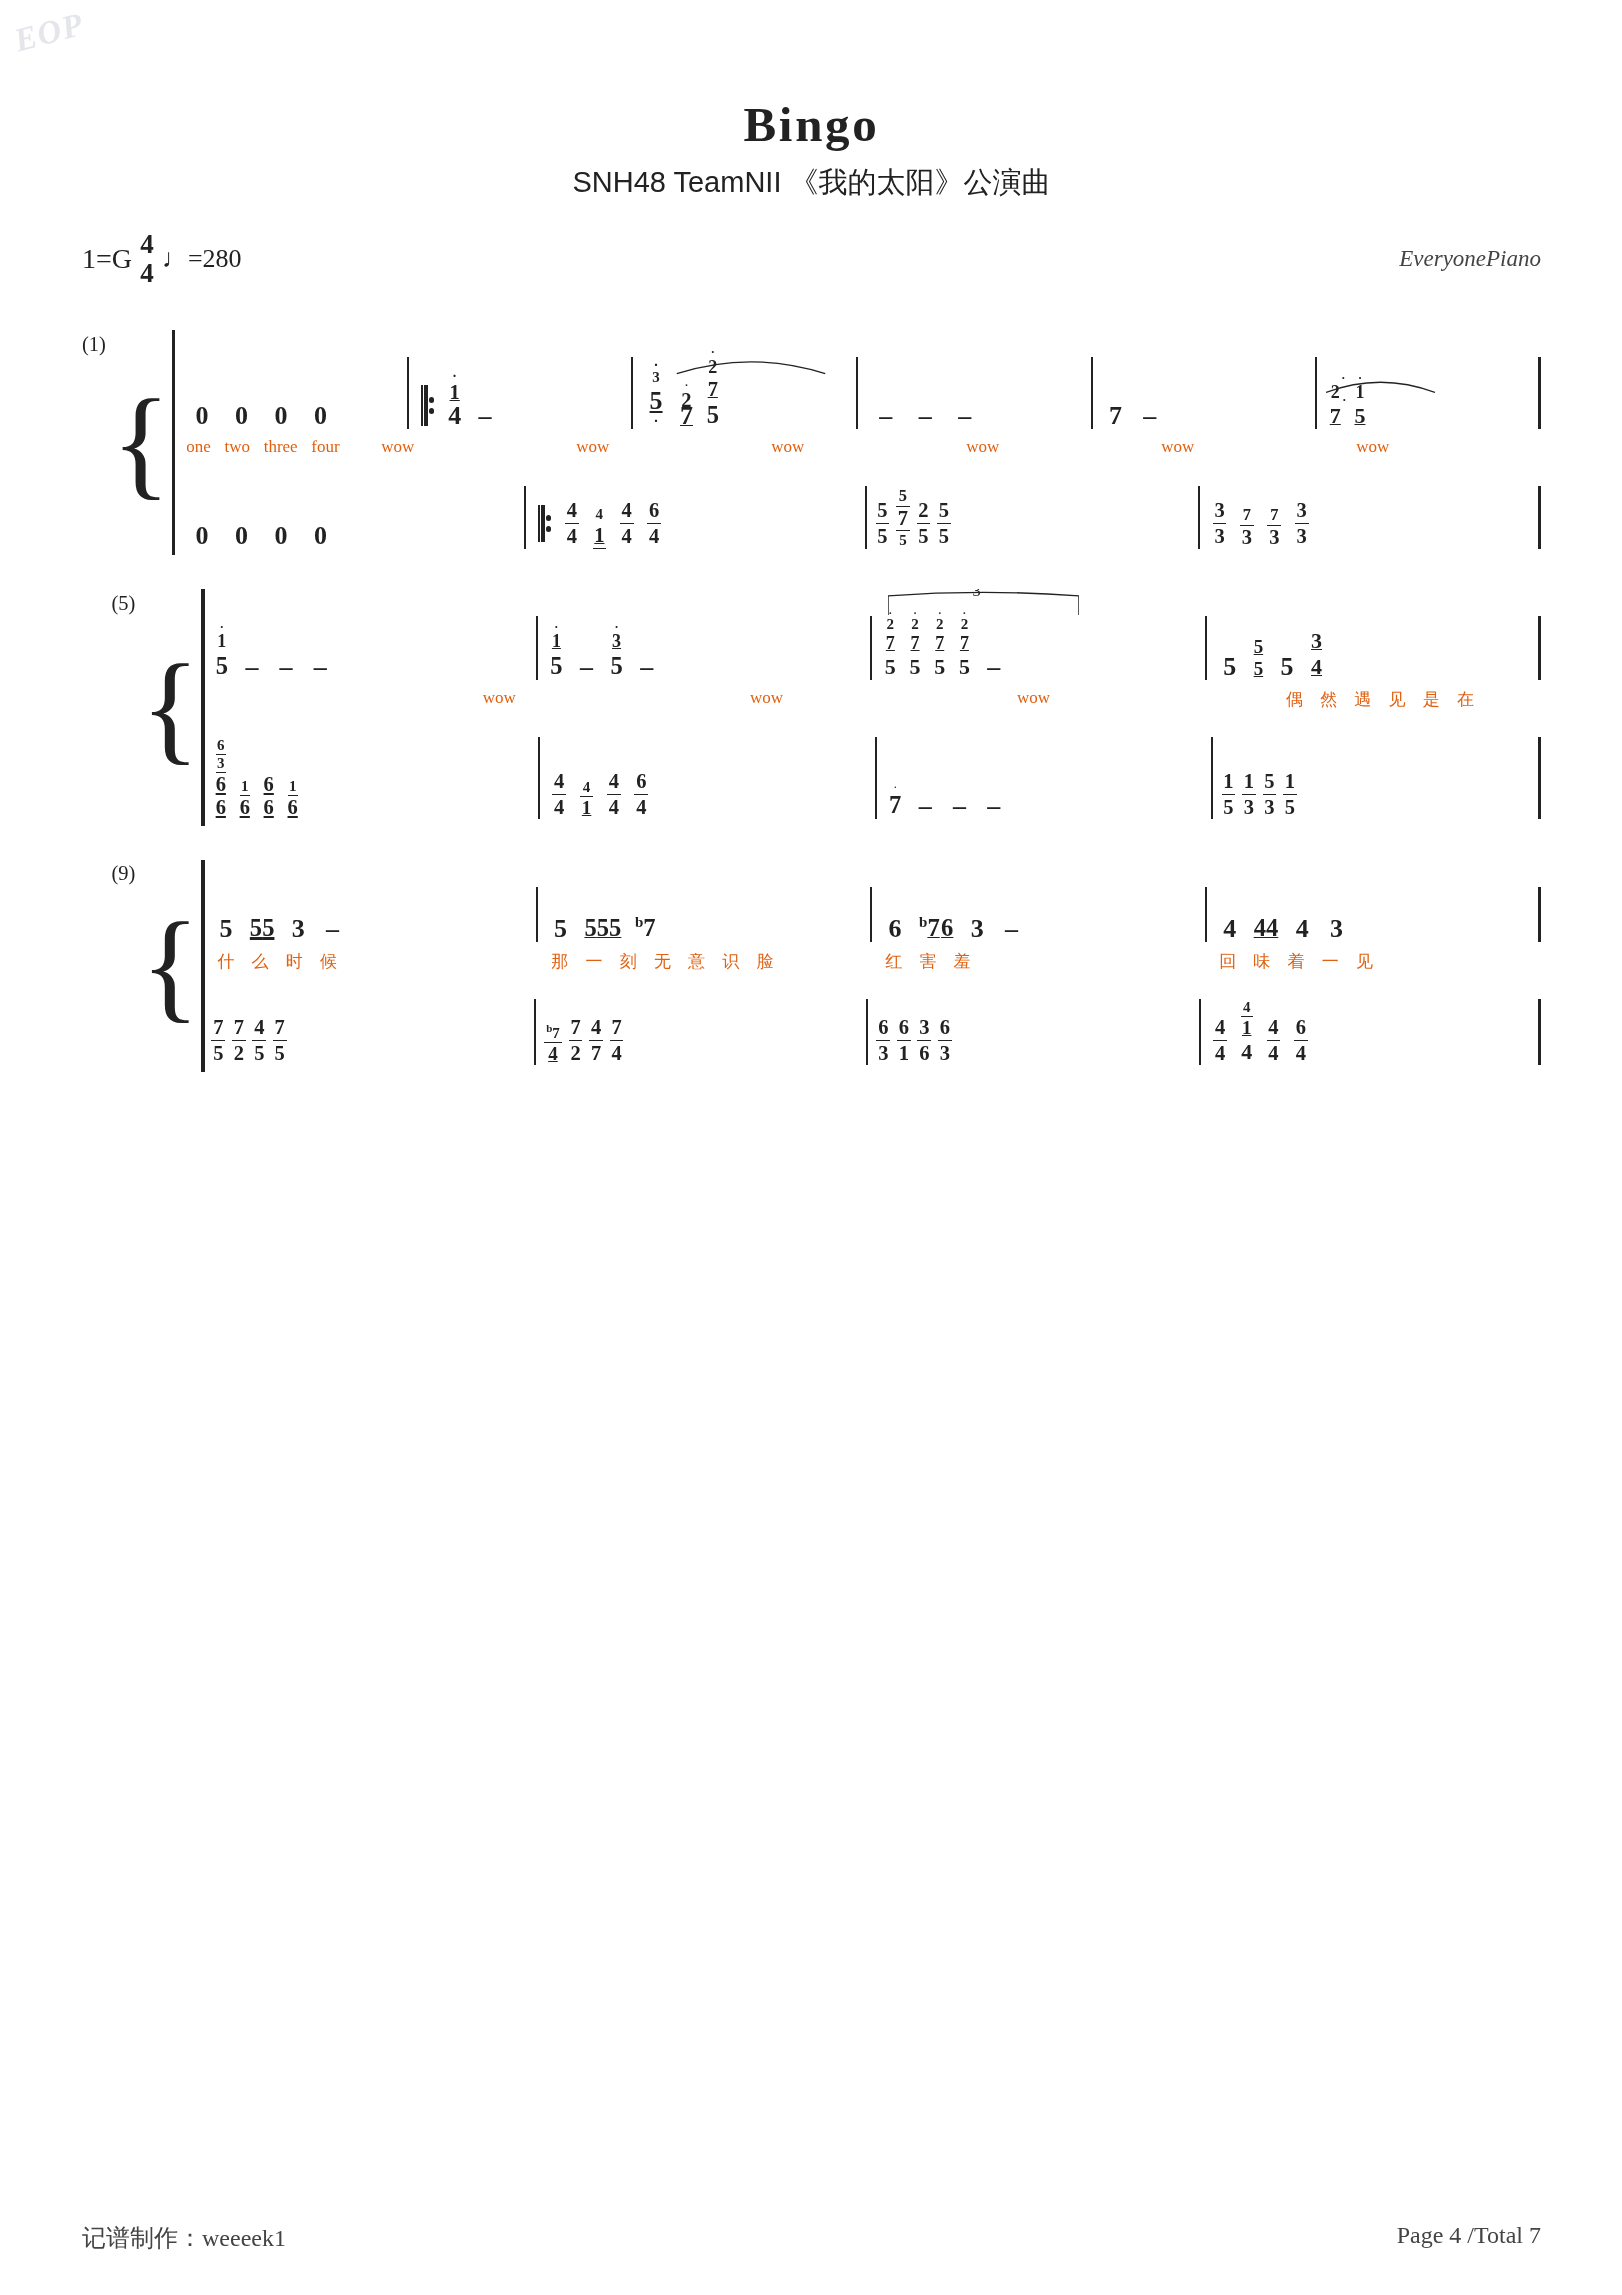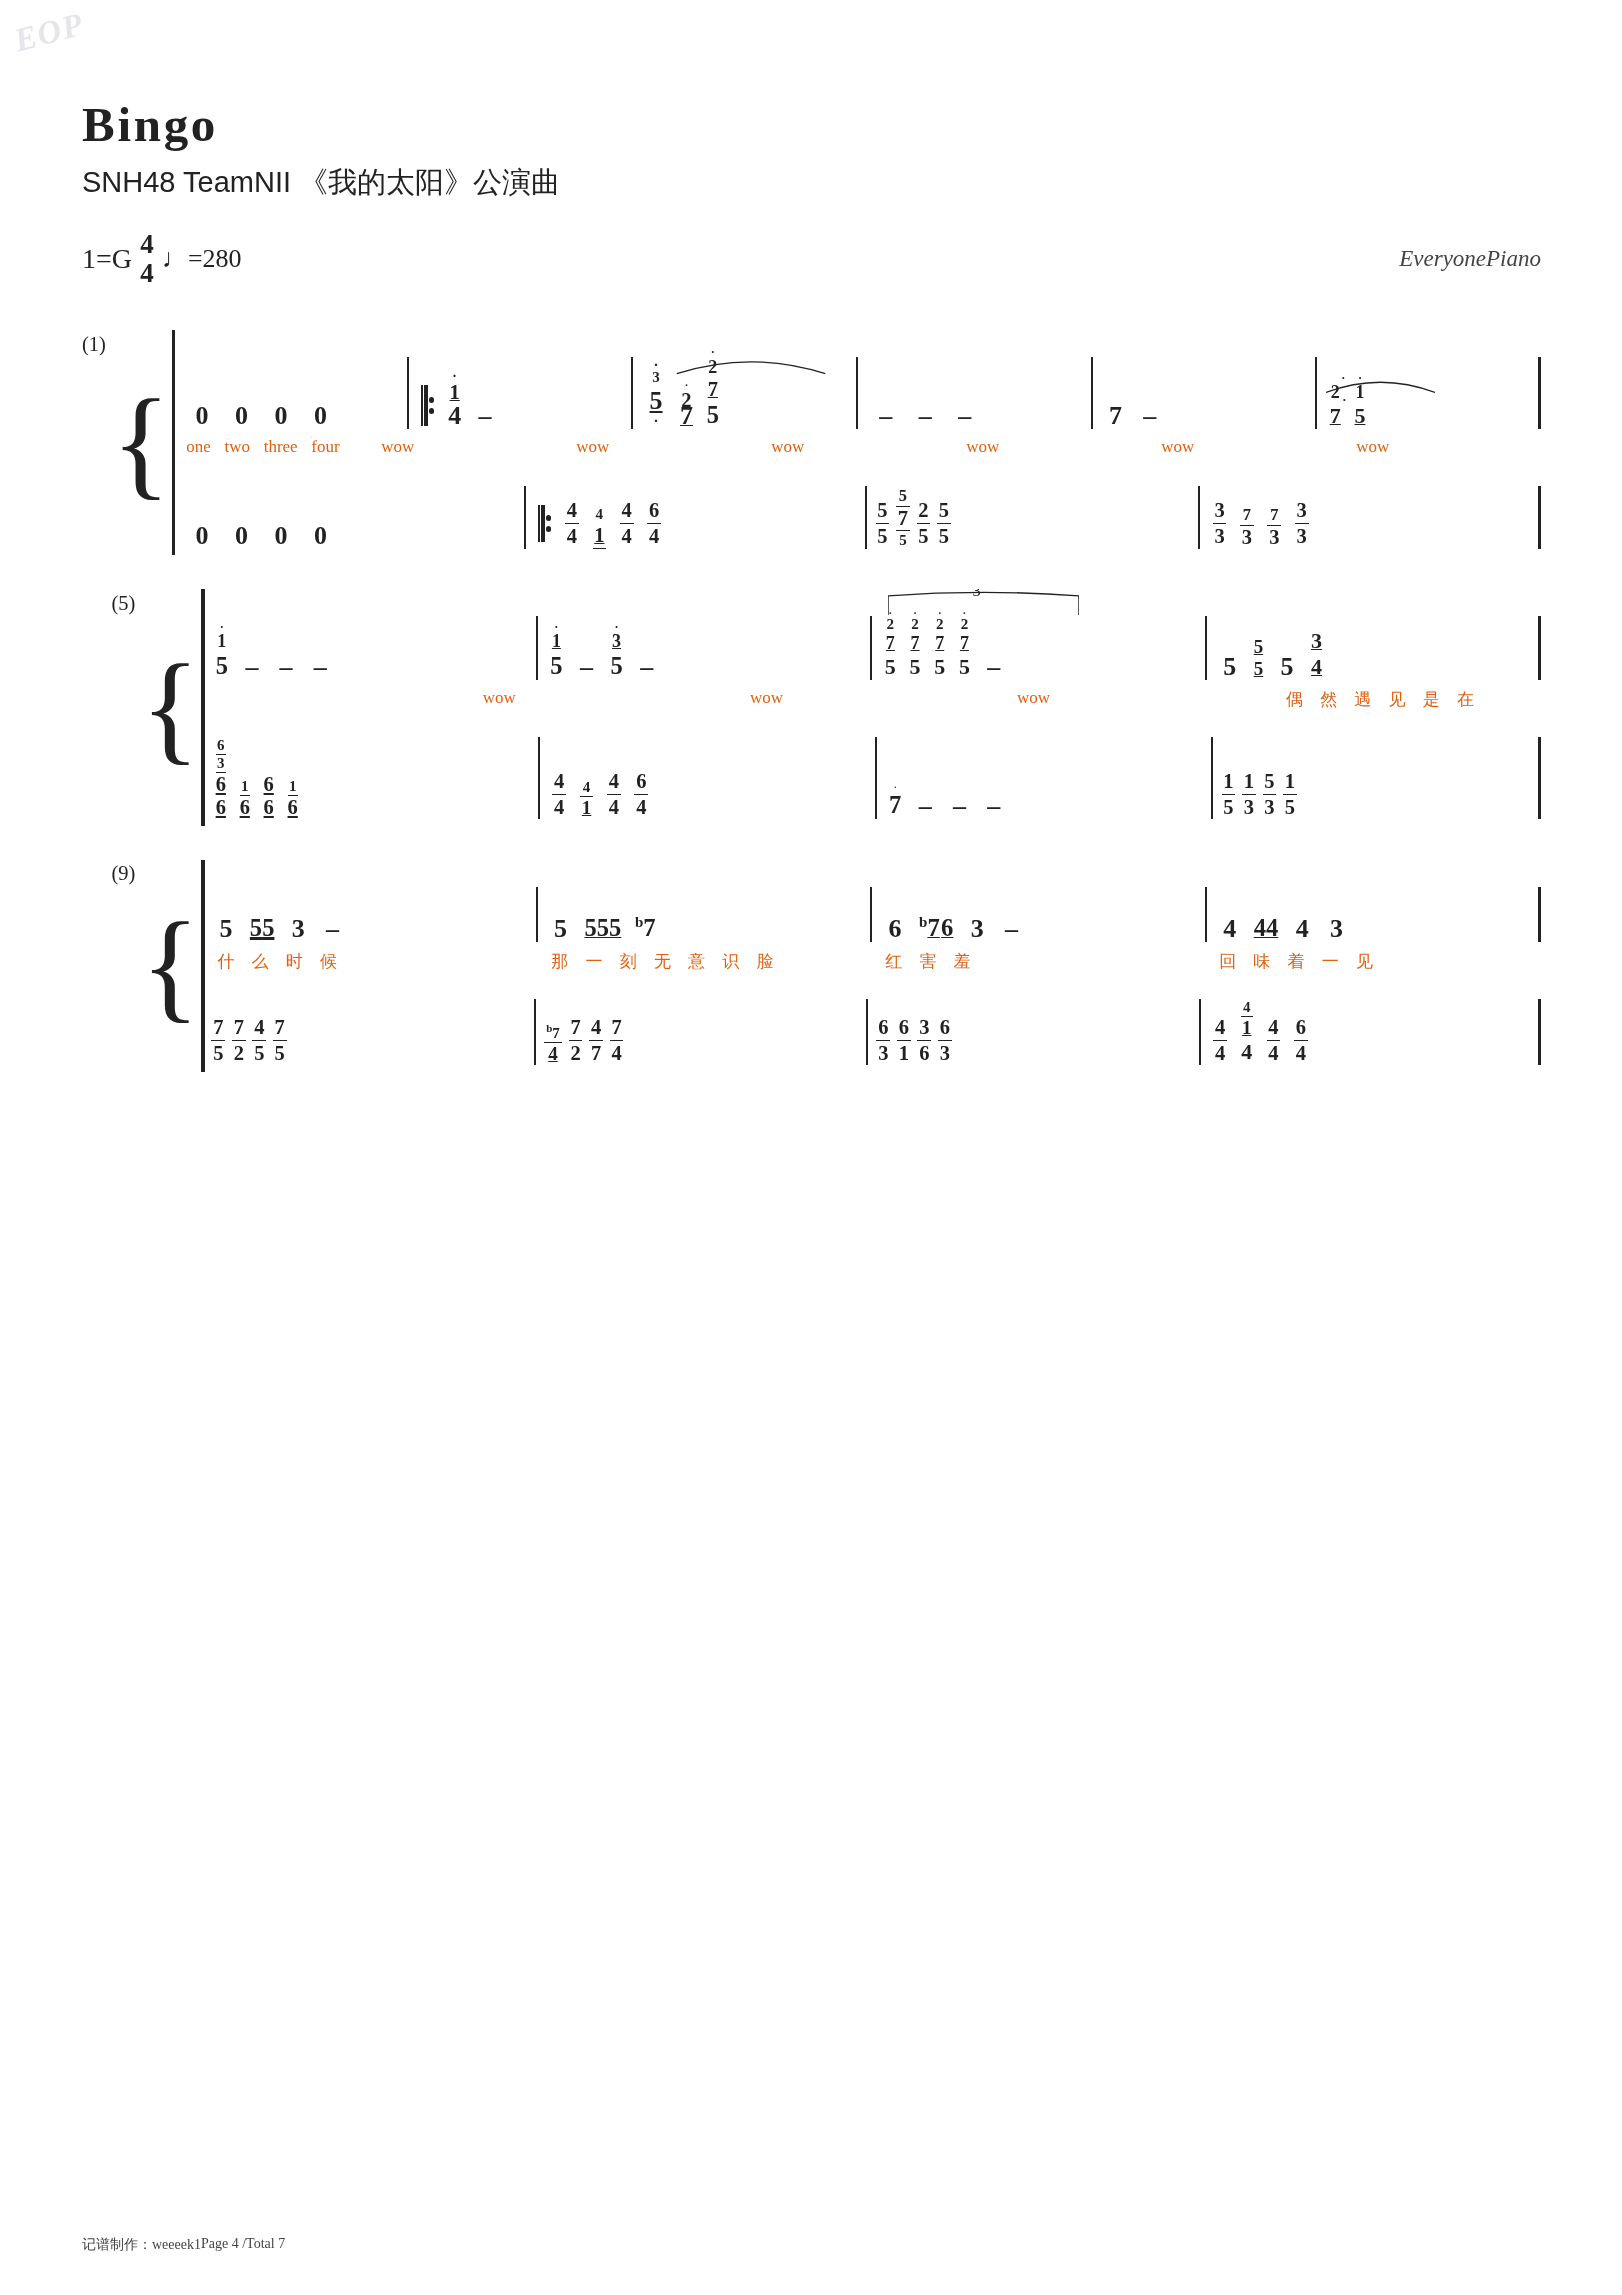--- a/index.html
+++ b/index.html
@@ -26,21 +26,21 @@
       font-size: 33px;
       color: rgba(180,180,200,0.35);
       font-style: italic;
       font-weight: bold;
       transform: rotate(-15deg);
       letter-spacing: 1.4px;
       pointer-events: none;
     }
     
     .title-area {
-      text-align: left;
+      text-align: center;
       margin-top: 55px;
       margin-bottom: 6px;
     }
     .song-title {
       font-size: 49px;
       font-weight: bold;
       font-family: 'Times New Roman', Times, serif;
       letter-spacing: 2.7px;
     }
     .song-subtitle {
@@ -84,21 +84,22 @@
     
     u { text-decoration-thickness: 1.4px; }
 
     
     .footer {
       position: absolute;
       bottom: 41px;
       left: 82px;
       right: 82px;
       display: flex;
-      font-size: 14px;
+      justify-content: space-between;
+      font-size: 24px;
       color: #444;
     }
 
     .score-wrapper {
       margin-top: 41px;
     }
     
     .staff-line {
       display: flex;
       flex-direction: row;

